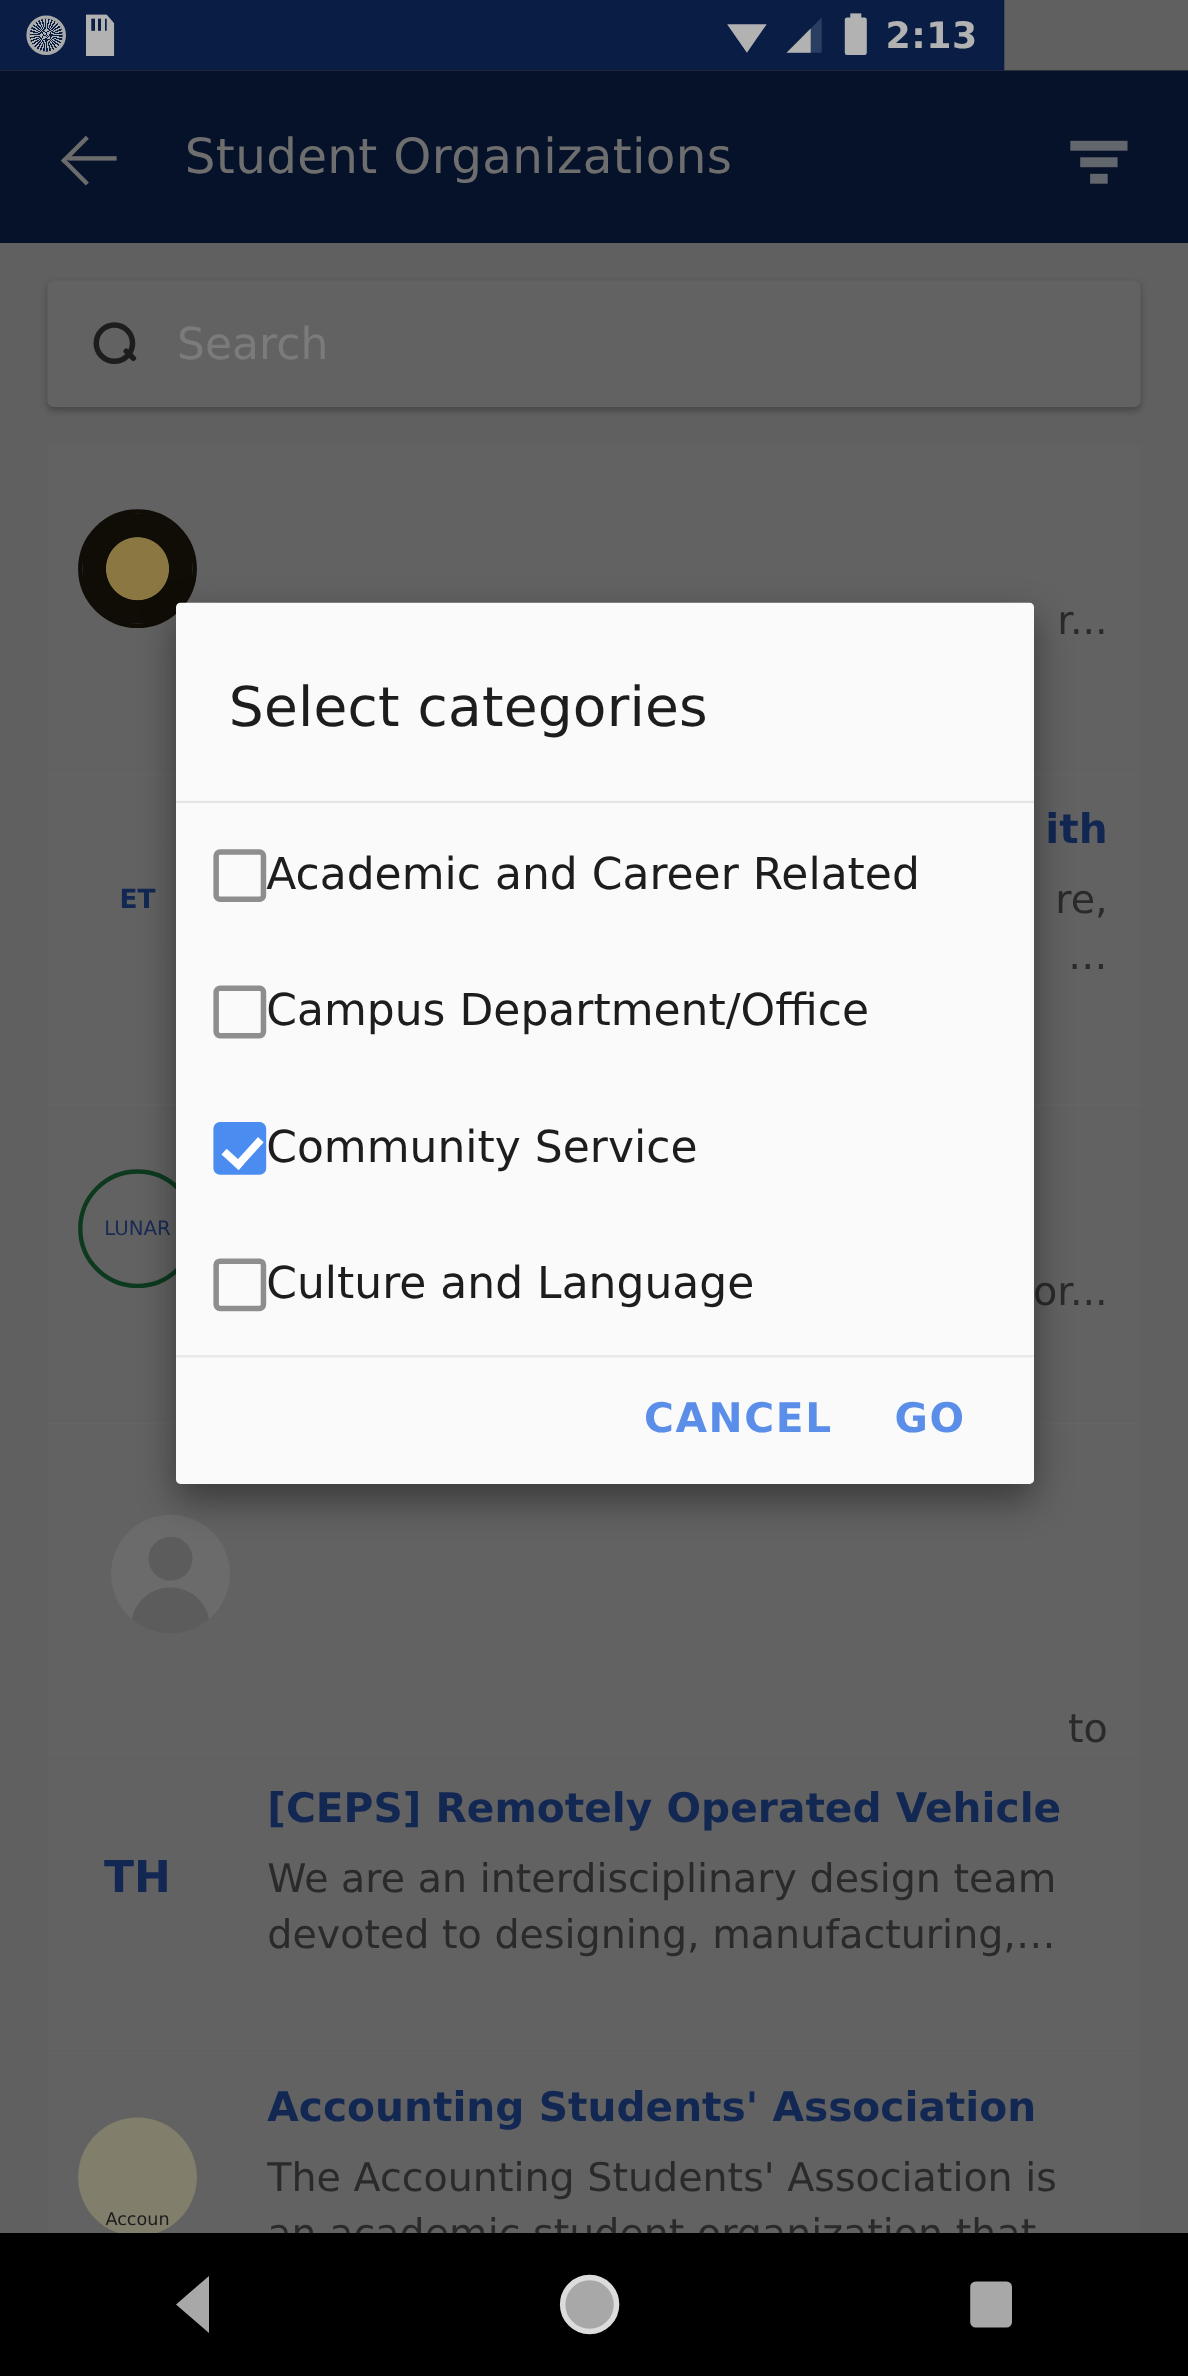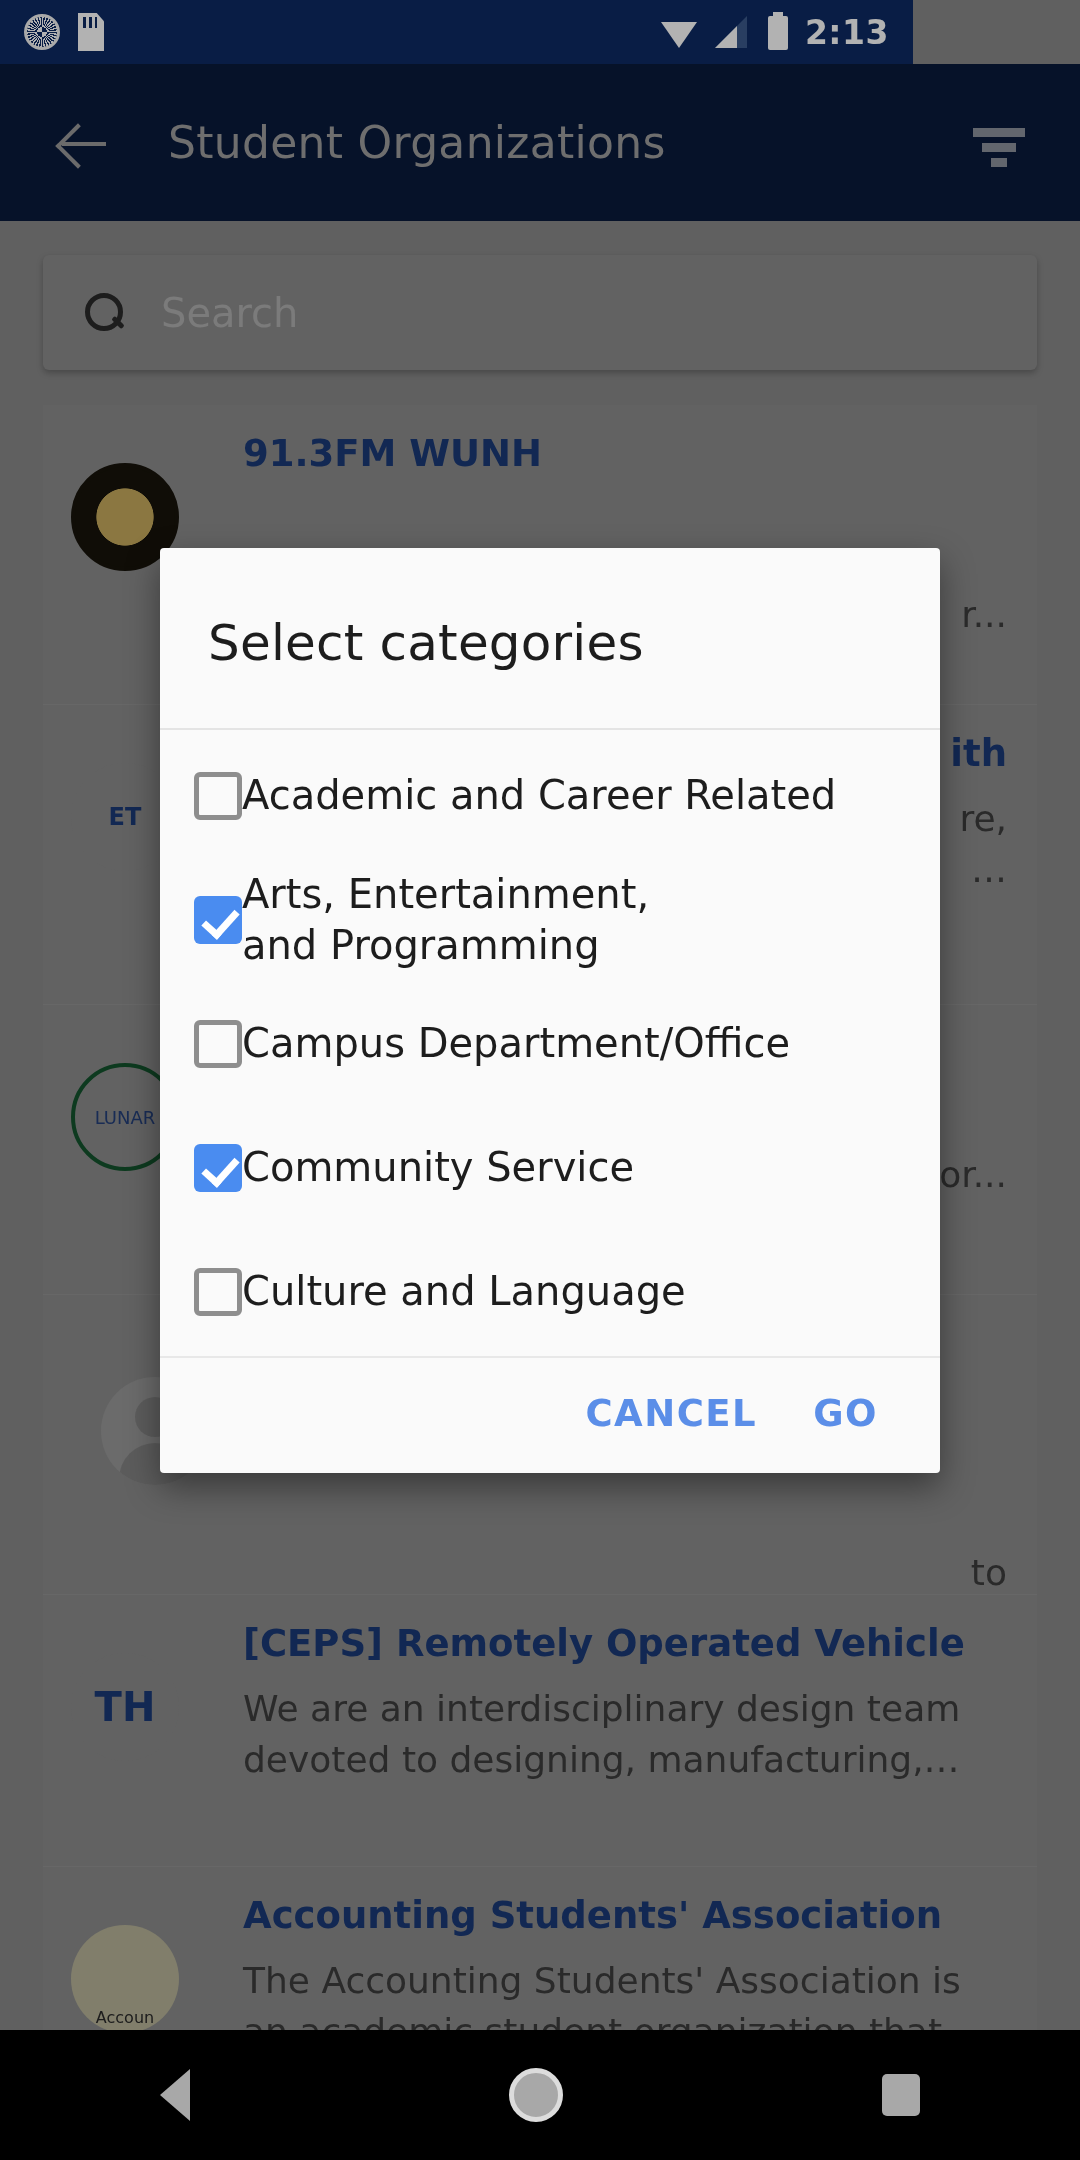--- a/index.html
+++ b/index.html
@@ -152,21 +152,20 @@
 
     <div id="search-bar">
       <span class="search-glass"></span>
       <span id="search-placeholder">Search</span>
     </div>
 
     <div id="list">
 
       <div class="org-card" style="height:300px">
         <div class="org-logo logo-wunh"></div>
-        <div class="org-title">91.3FM WUNH</div>
         <div class="org-desc" style="margin-top:110px;text-align:right">r...</div>
       </div>
 
       <div class="org-card" style="height:300px">
         <div class="org-logo logo-et">ET</div>
         <div class="org-title" style="text-align:right">ith</div>
         <div class="org-desc" style="text-align:right;white-space:pre-line">re,
 …</div>
       </div>
 
@@ -204,24 +203,20 @@
     <div id="dialog-title">Select categories</div>
     <div id="dialog-divider-top"></div>
 
     <div id="dialog-list">
 
       <div class="dlg-row">
         <span class="cb"></span>
         <span class="dlg-label">Academic and Career Related</span>
       </div>
 
-      <div class="dlg-row">
-        <span class="cb checked"></span>
-        <span class="dlg-label" style="max-width:430px">Arts, Entertainment, and Programming</span>
-      </div>
 
       <div class="dlg-row">
         <span class="cb"></span>
         <span class="dlg-label">Campus Department/Office</span>
       </div>
 
       <div class="dlg-row">
         <span class="cb checked"></span>
         <span class="dlg-label">Community Service</span>
       </div>

